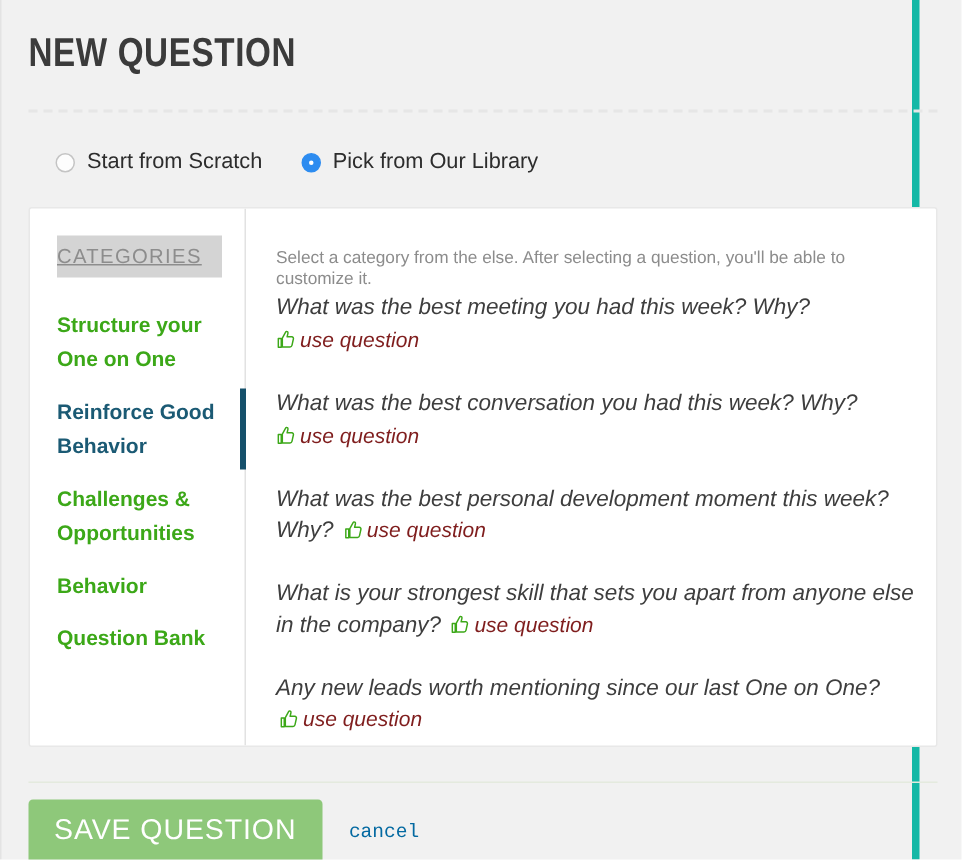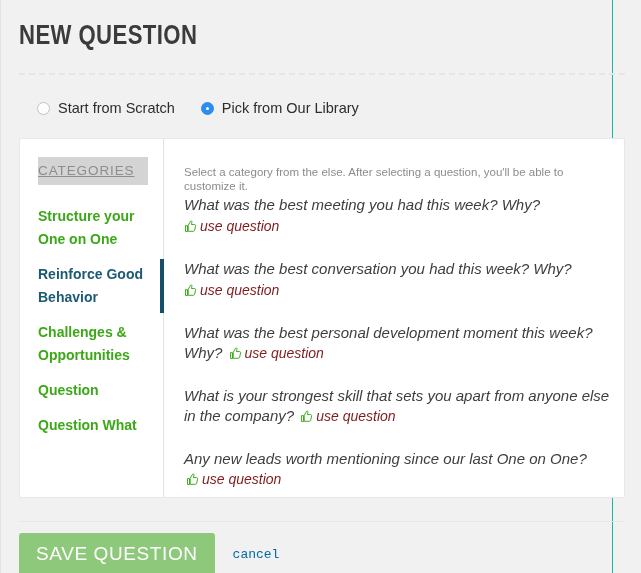--- a/index.html
+++ b/index.html
@@ -14,21 +14,21 @@
     overflow: hidden;
   }
 
   .page {
     position: relative;
     width: 613px;
     height: 573px;
     background: #f1f1f1;
     box-sizing: border-box;
     border-left: 1px solid #e3e3e3;
-    border-right: 1px solid #14b8a6;
+    border-right: 5px solid #14b8a6;
   }
 
   
   .page-title {
     position: absolute;
     left: 18px;
     top: 20px;
     font-family: "Liberation Sans Narrow", "Liberation Sans", sans-serif;
     font-size: 27px;
     font-weight: bold;
@@ -275,24 +275,24 @@
         <div class="cat-item">
           <span>Structure your One on One</span>
         </div>
         <div class="cat-item active">
           <span>Reinforce Good Behavior</span>
         </div>
         <div class="cat-item">
           <span>Challenges &amp; Opportunities</span>
         </div>
         <div class="cat-item">
-          <span>Question</span>
+          <span>Behavior</span>
         </div>
         <div class="cat-item">
-          <span>Question What</span>
+          <span>Question Bank</span>
         </div>
       </div>
     </div>
 
     <div class="qpanel">
       <div class="qhelp">Select a category from the else. After selecting a question, you'll be able to customize it.</div>
 
       <div class="qlist">
 
         <div class="qitem">

